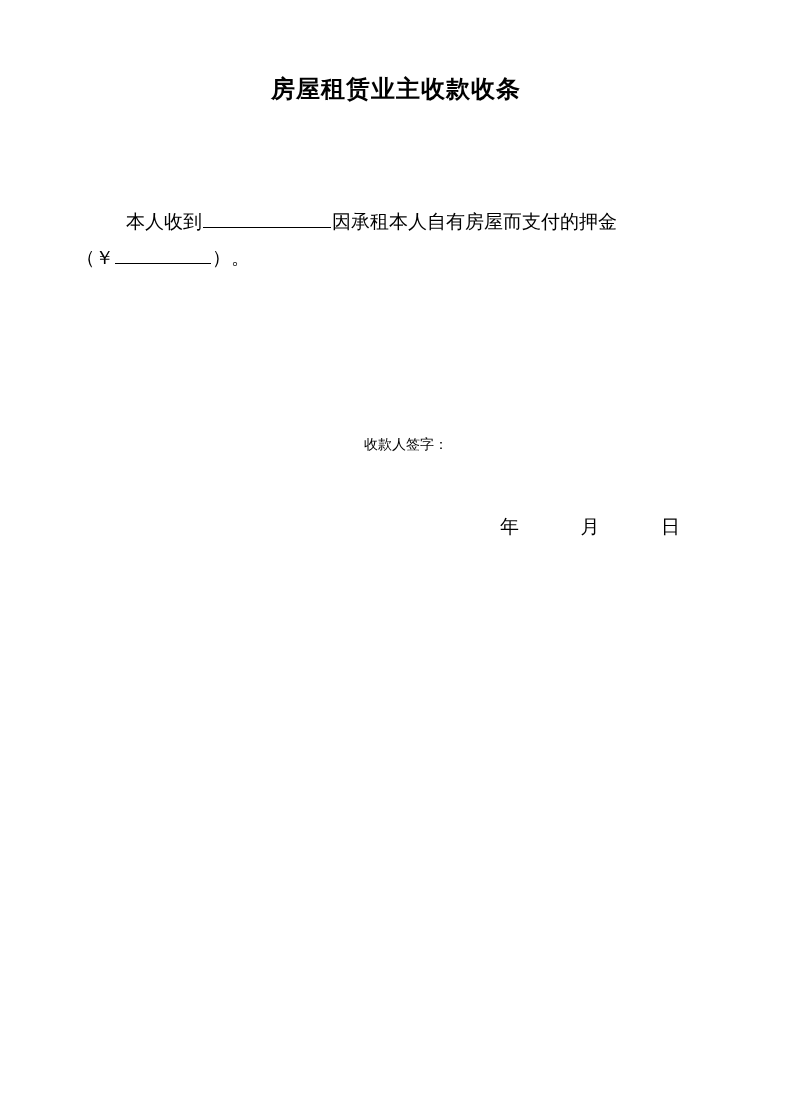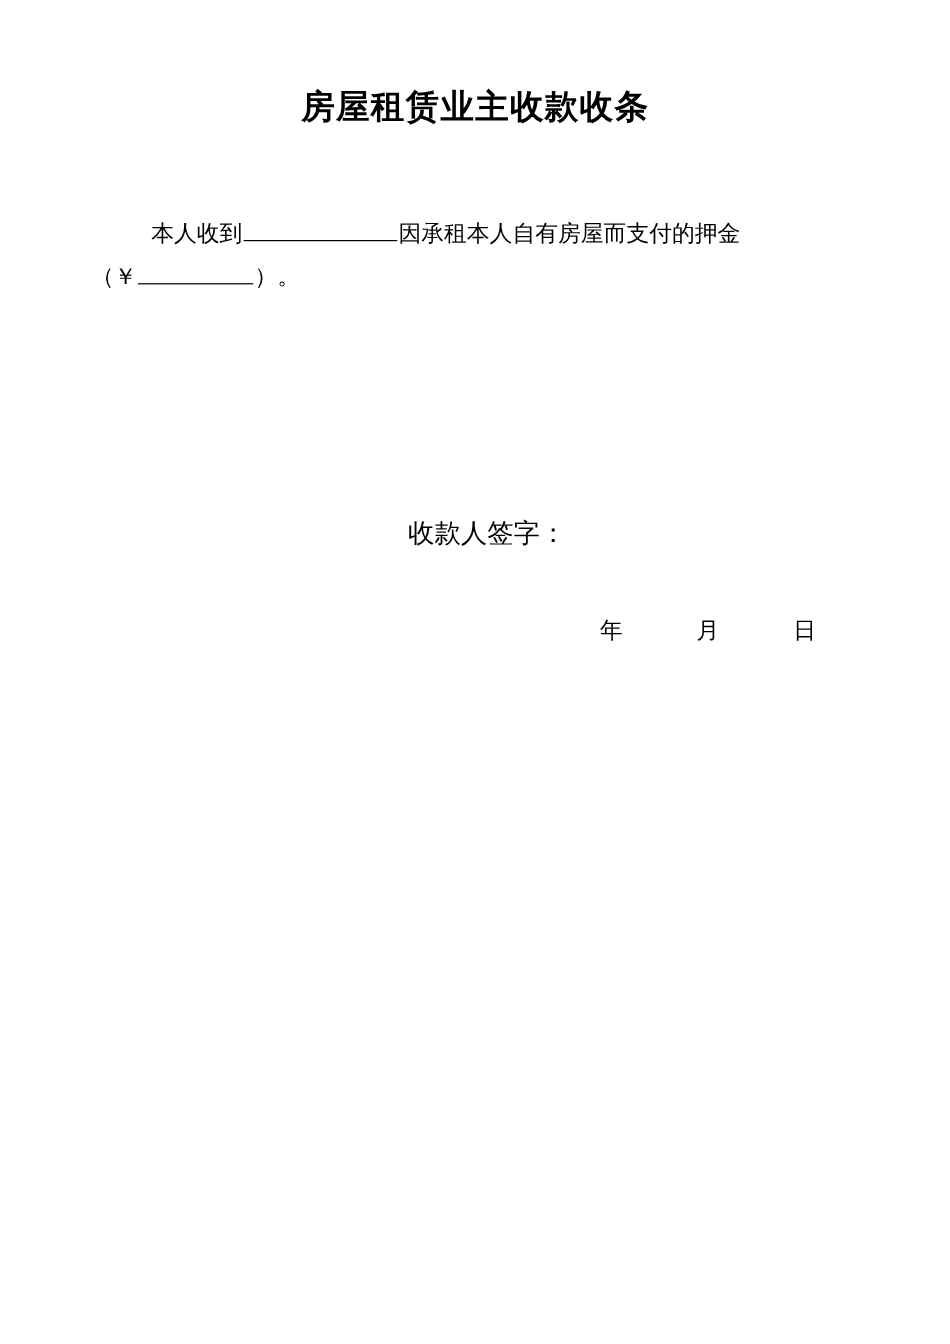--- a/index.html
+++ b/index.html
@@ -22,56 +22,57 @@
     box-sizing: border-box;
   }
   .doc-title {
     position: absolute;
     top: 74px;
     left: 0;
     width: 792px;
     text-align: center;
     font-family: "DejaVu Sans", "Liberation Sans", sans-serif;
     font-weight: bold;
-    font-size: 28px;
+    font-size: 24px;
     letter-spacing: 1px;
     line-height: 30px;
   }
   .body-block {
     position: absolute;
     top: 178px;
     left: 76px;
     width: 640px;
   }
   .para {
     font-size: 19px;
     line-height: 36px;
     text-indent: 0;
   }
   .para.indent {
     padding-left: 50px;
+    margin-top: 26px;
   }
   .fill {
     display: inline-block;
     border-bottom: 1px solid #000;
     vertical-align: baseline;
     height: 18px;
     margin: 0 1px;
   }
   .fill-w1 { width: 128px; }
   .fill-w2 { width: 96px; }
   .fill-w3 { width: 78px; }
   .fill-w4 { width: 190px; }
   .sign-line {
     position: absolute;
     top: 430px;
     left: 0;
     width: 792px;
     text-align: center;
-    font-size: 22px;
+    font-size: 14px;
     line-height: 30px;
     padding-left: 20px;
     box-sizing: border-box;
   }
   .date-line {
     position: absolute;
     top: 512px;
     left: 0;
     width: 792px;
     font-size: 19px;

